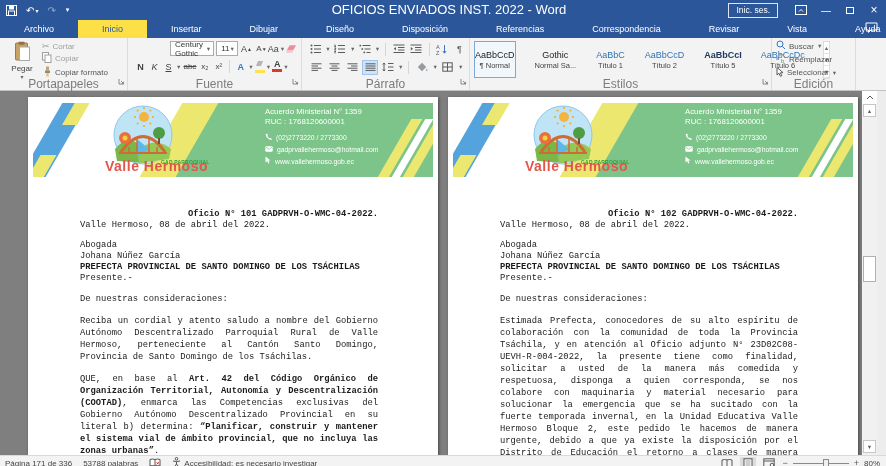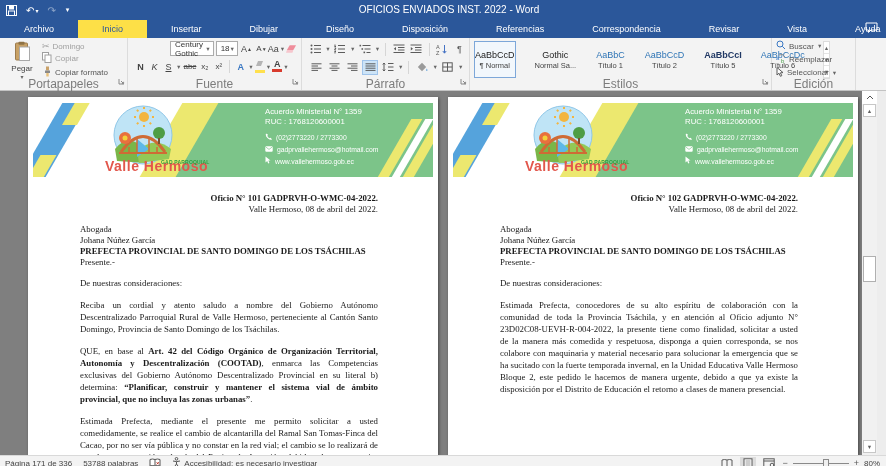--- a/index.html
+++ b/index.html
@@ -5,21 +5,21 @@
   *{margin:0;padding:0;box-sizing:border-box;}
   html,body{width:886px;height:466px;overflow:hidden;}
   body{position:relative;font-family:"Liberation Sans","DejaVu Sans",sans-serif;background:#7f7f7f;-webkit-font-smoothing:antialiased;}
 
   
   #titlebar{position:absolute;left:0;top:0;right:0;height:20px;background:#2b579a;color:#fff;}
   .qat{position:absolute;left:6px;top:0;height:20px;display:flex;align-items:center;gap:9px;font-size:10px;}
   .qat .qbtn{display:flex;align-items:center;color:#fff;cursor:default;}
   .qat .dim{opacity:.45;}
   .qat .mini-caret{font-size:6px;margin-left:1px;}
-  #win-title{position:absolute;left:12px;right:0;top:0;height:20px;text-align:center;line-height:20px;font-size:10px;color:#fff;}
+  #win-title{position:absolute;left:12px;right:0;top:0;height:20px;text-align:center;line-height:20px;font-size:13px;color:#fff;}
   .winctl{position:absolute;right:0;top:0;height:20px;display:flex;align-items:center;}
   .signin{border:1px solid rgba(255,255,255,.85);font-size:8.5px;padding:1px 7px;margin-right:10px;line-height:11px;}
   .ribopt{width:26px;height:20px;display:flex;align-items:center;justify-content:center;}
   .wbtn{width:24px;height:20px;display:flex;align-items:center;justify-content:center;font-size:10px;color:#fff;}
   .restore-box{width:8px;height:7px;border:1px solid #fff;}
 
   
   #tabsrow{position:absolute;left:0;top:20px;right:0;height:18px;background:#2b579a;display:flex;align-items:stretch;color:#fff;font-size:9px;}
   .tab{padding:0 24px;display:flex;align-items:center;}
   .tab.active{background:#fde047;color:#2b579a;}
@@ -78,23 +78,23 @@
   .lh-wr{right:17px;top:16px;width:8px;height:60px;background:#ffffff;}
   .lh-yr2{right:3px;top:16px;width:11px;height:60px;background:#ece86f;}
   .lh-info{position:absolute;left:232px;top:4px;color:#fff;}
   .lh-info .l1{font-size:7.8px;line-height:9.5px;}
   .contact{display:flex;align-items:center;gap:4px;font-size:6.8px;line-height:12px;height:12px;}
   .lh-logo{position:absolute;left:80px;top:2px;}
   .brand{position:absolute;left:72px;top:55px;width:150px;font-size:14px;font-weight:bold;color:#e2574c;letter-spacing:.5px;white-space:nowrap;}
   .brand-small{position:absolute;left:128px;top:56px;font-size:5px;color:#2f9e3f;font-weight:bold;letter-spacing:.2px;}
 
   
-  .letter{position:absolute;left:0;right:0;top:80px;bottom:0;padding:16px 60px 0 52px;font-family:Liberation Serif, serif;font-size:8.8px;color:#1a1a1a;}
+  .letter{position:absolute;left:0;right:0;top:80px;bottom:0;padding:32px 60px 0 52px;font-family:Liberation Mono, monospace;font-size:8.8px;color:#1a1a1a;}
   .oficio-no{text-align:right;font-weight:bold;line-height:11px;}
-  .oficio-date{text-align:right;line-height:11px;}
+  .oficio-date{line-height:11px;}
   .addr{margin-top:9px;line-height:11px;}
   .addr .b{font-weight:bold;}
   .salut{margin-top:10px;line-height:11px;}
   .para{margin-top:10px;line-height:12px;text-align:justify;}
 
   
   #vscroll{position:absolute;right:9px;top:0;width:15px;bottom:0;background:#f1f1f1;}
   #vscroll .arrowbox{position:absolute;left:1px;width:13px;height:13px;background:#fff;border:1px solid #c7c7c7;display:flex;align-items:center;justify-content:center;font-size:5.5px;color:#606060;}
   #vs-up{top:13px;} #vs-dn{bottom:2px;}
   #vs-thumb{position:absolute;left:1px;top:165px;width:13px;height:26px;background:#fff;border:1px solid #b0b0b0;}
@@ -125,20 +125,34 @@
           <rect x="2.5" y="6" width="6" height="4.5" fill="none" stroke="#fff"></rect>
         </svg>
     </span>
     <span class="qbtn">↶<span class="mini-caret">▾</span></span>
     <span class="qbtn dim">↷</span>
     <span class="qbtn">
         <span class="mini-caret" style="font-size:7px;">▾</span>
       </span>
   </div>
   <div id="win-title">OFICIOS ENVIADOS INST. 2022 - Word</div>
+  <div class="winctl">
+    <span class="signin">Inic. ses.</span>
+    <span class="ribopt">
+      <svg width="12" height="10" viewBox="0 0 12 10">
+          <rect x="0.5" y="0.5" width="11" height="9" fill="none" stroke="#fff"></rect>
+          <path d="M4 6.5 L6 4.5 L8 6.5" fill="none" stroke="#fff"></path>
+        </svg>
+    </span>
+    <span class="wbtn">—</span>
+    <span class="wbtn">
+        <span class="restore-box"></span>
+      </span>
+    <span class="wbtn" style="font-size:12px;">×</span>
+  </div>
 </div>
 
 <div id="tabsrow">
   <div class="tab">
       <span>Archivo</span>
     </div>
   <div class="tab active">
       <span>Inicio</span>
     </div>
   <div class="tab">
@@ -194,21 +208,21 @@
             <rect x="4.5" y="0.8" width="6" height="3" rx="0.8" fill="#8f7345"></rect>
             <rect x="5.5" y="6" width="10" height="13.5" fill="#fff" stroke="#a9a9a9"></rect>
           </svg>
       </span>
       <span>Pegar</span>
       <span class="cap">▾</span>
     </div>
     <div class="clipcol">
       <div class="srow disabled">
           <span style="font-size:9px;">✂</span>
-          <span>Domingo</span>
+          <span>Cortar</span>
         </div>
       <div class="srow disabled">
         <span><svg width="10" height="11" viewBox="0 0 10 11">
               <rect x="0.5" y="0.5" width="6" height="7.5" fill="#fff" stroke="#9f9f9f"></rect>
               <rect x="3" y="3" width="6" height="7.5" fill="#fff" stroke="#9f9f9f"></rect>
             </svg></span>
         <span>Copiar</span>
       </div>
       <div class="srow">
         <span><svg width="10" height="11" viewBox="0 0 10 11">
@@ -226,21 +240,21 @@
         </svg></span>
   </div>
 
   <div class="group g-font">
     <div class="fr1">
       <div class="combo" style="width:84px;">
           <span>Century Gothic</span>
           <span class="caret">▼</span>
         </div>
       <div class="combo" style="width:29px;">
-          <span>18</span>
+          <span>11</span>
           <span class="caret">▼</span>
         </div>
       <span class="fbtn">
           <span>A</span>
           <span style="font-size:5px;vertical-align:4px;">▲</span>
         </span>
       <span class="fbtn" style="font-size:8px;">
           <span>A</span>
           <span style="font-size:5px;vertical-align:3px;">▼</span>
         </span>

